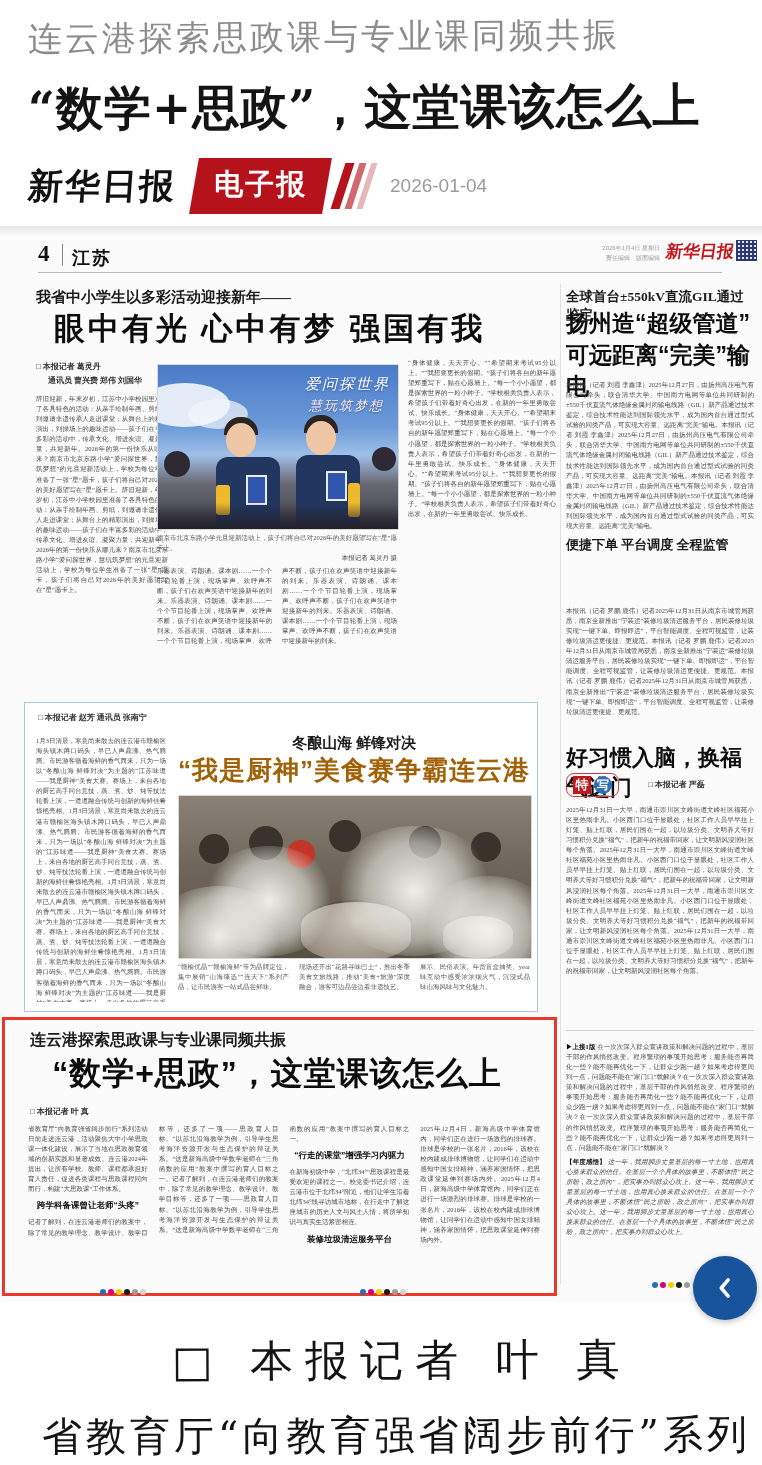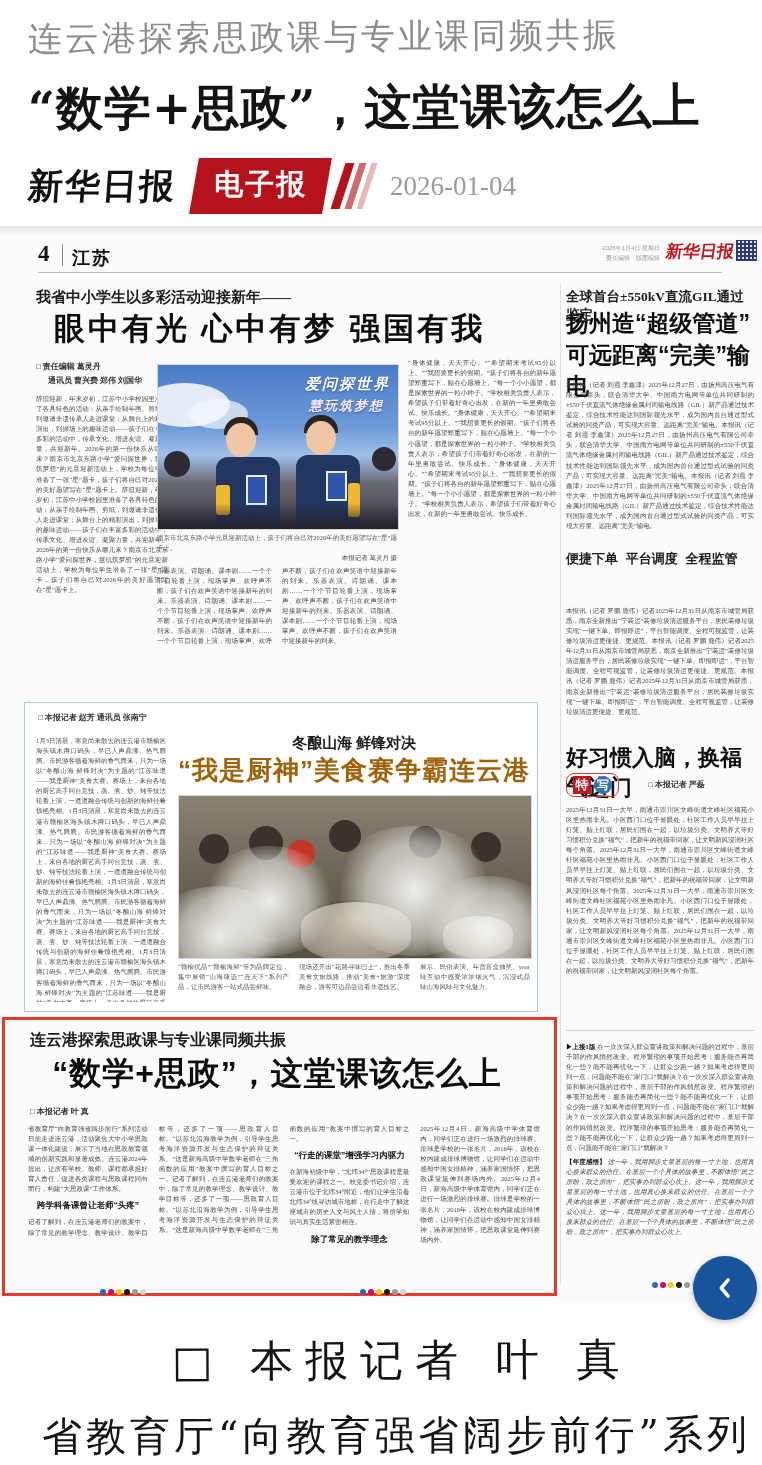--- a/index.html
+++ b/index.html
@@ -28,21 +28,21 @@
   .badge span{display:inline-block;transform:skewX(10deg);letter-spacing:2px;}
   .stripe{display:inline-block;width:9px;height:46px;transform:skewX(-18deg);margin-left:5px;}
   
   .regdots span{display:inline-block;width:6px;height:6px;border-radius:50%;margin-right:2px;}
   .d1{background:#2b6db4;}.d2{background:#d6006e;}.d3{background:#f0cf00;}
   .d4{background:#1a1a1a;}.d5{background:#9c9c9c;}.d6{background:#d4d4d4;}
   
   .photo1{background:linear-gradient(180deg,#4a7bc8 0%,#6d9bd9 38%,#9fc0e8 55%,#6a6a74 72%,#3d3d48 100%);
           border:1px solid #d8d8d8;overflow:hidden;}
   .cloud{position:absolute;background:#f2f6fb;border-radius:50%;opacity:.9;}
-  .ph-txt{position:absolute;color:#ffffff;font-weight:700;font-style:italic;
+  .ph-txt{position:absolute;color:#ffffff;font-weight:400;font-style:italic;
           text-shadow:0 1px 2px rgba(30,60,120,.6);letter-spacing:2px;}
   .kid-head{position:absolute;width:30px;height:34px;border-radius:50%;background:#f0c7a6;}
   .kid-hair{position:absolute;width:34px;height:18px;border-radius:16px 16px 0 0;background:#2b2420;}
   .kid-body{position:absolute;width:64px;height:70px;border-radius:12px 12px 0 0;background:#22375f;}
   .kid-card{position:absolute;width:17px;height:26px;background:#2f55ae;border:2px solid #e8edf5;}
   .photo2{background:linear-gradient(180deg,#8a8274 0%,#6e6659 45%,#55503f 100%);
           border:1px solid #d8d8d8;overflow:hidden;}
   .steam{position:absolute;border-radius:50%;
          background:radial-gradient(circle,rgba(245,245,242,.95) 0%,rgba(240,240,235,.55) 45%,rgba(240,240,235,0) 70%);}
   .pot{position:absolute;background:radial-gradient(ellipse at 50% 30%,#cdc6b8,#9b9284 70%,#6f675a);
@@ -81,21 +81,21 @@
   <div class="abs" style="left:28px;top:160px;height:52px;display:flex;align-items:center;">
     <span class="hand" style="font-size:35px;font-weight:bold;color:#111;transform:skewX(-4deg);letter-spacing:2px;">新华日报</span>
     <span class="badge" style="margin-left:18px;">
       <span>电子报</span>
     </span>
     <span style="display:inline-flex;margin-left:6px;">
       <span class="stripe" style="background:#b5121b;"></span>
       <span class="stripe" style="background:#d06a6f;width:7px;"></span>
       <span class="stripe" style="background:#e8b7ba;width:6px;"></span>
     </span>
-    <span style="margin-left:20px;font-size:27px;color:#9b9b9b;font-family:Liberation Serif, serif;">2026-01-04</span>
+    <span style="margin-left:20px;font-size:19px;color:#9b9b9b;font-family:Liberation Sans, sans-serif;">2026-01-04</span>
   </div>
 
   <div class="abs paper-bg"></div>
   <div class="abs paper-topband"></div>
 
   <div class="abs serifB" style="left:38px;top:241px;font-size:23px;color:#111;">4</div>
   <div class="abs" style="left:62px;top:244px;width:1px;height:22px;background:#888;"></div>
   <div class="abs serifB" style="left:72px;top:246px;font-size:18px;color:#111;letter-spacing:2px;">江苏</div>
 
   <div class="abs" style="left:560px;top:243px;width:100px;text-align:right;font-size:6px;color:#9a9a9a;line-height:1.7;">
@@ -103,21 +103,21 @@
     <div>责任编辑　版面编辑</div>
   </div>
   <div class="abs hand" style="left:666px;top:240px;font-size:17px;font-weight:bold;color:#c3161c;transform:skewX(-8deg);">新华日报</div>
   <div class="abs qr" style="left:736px;top:240px;"></div>
   <div class="abs rule" style="left:38px;top:272px;width:684px;height:1px;"></div>
   <div class="abs vrule" style="left:560px;top:284px;width:1px;height:1000px;"></div>
 
   <div class="abs kicker" style="left:36px;top:288px;font-size:15px;">我省中小学生以多彩活动迎接新年——</div>
   <div class="abs gothic" style="left:54px;top:308px;font-size:31px;color:#0d0d0d;letter-spacing:3px;">眼中有光 心中有梦 强国有我</div>
   <div class="abs" style="left:36px;top:360px;font-size:8px;font-weight:bold;color:#333;line-height:1.8;font-family:'Liberation Serif',serif;">
-    <div>□ 责任编辑 葛灵丹</div>
+    <div>□ 本报记者 葛灵丹</div>
     <div style="padding-left:12px;">通讯员 曹兴费 郑伟 刘国华</div>
   </div>
   <div class="abs tiny" style="left:36px;top:394px;width:132px;height:296px;">辞旧迎新，年末岁初，江苏中小学校园里准备了各具特色的活动：从亲手绘制年画、剪纸，到邀请非遗传承人走进课堂；从舞台上的精彩演出，到操场上的趣味运动——孩子们在丰富多彩的活动中，传承文化、增进友谊、凝聚力量，共迎新年。2026年的第一份快乐从哪儿来？南京市北京东路小学“爱问探世界，慧玩筑梦想”的元旦迎新活动上，学校为每位学生准备了一张“星”愿卡，孩子们将自己对2026年的美好愿望写在“星”愿卡上。辞旧迎新，年末岁初，江苏中小学校园里准备了各具特色的活动：从亲手绘制年画、剪纸，到邀请非遗传承人走进课堂；从舞台上的精彩演出，到操场上的趣味运动——孩子们在丰富多彩的活动中，传承文化、增进友谊、凝聚力量，共迎新年。2026年的第一份快乐从哪儿来？南京市北京东路小学“爱问探世界，慧玩筑梦想”的元旦迎新活动上，学校为每位学生准备了一张“星”愿卡，孩子们将自己对2026年的美好愿望写在“星”愿卡上。</div>
 
   <div class="abs photo1" style="left:157px;top:364px;width:240px;height:164px;">
     <div class="cloud" style="left:-18px;top:18px;width:90px;height:44px;"></div>
     <div class="cloud" style="left:30px;top:34px;width:60px;height:30px;opacity:.7;"></div>
     <div class="ph-txt" style="right:8px;top:10px;font-size:15px;">爱问探世界</div>
     <div class="ph-txt" style="right:14px;top:32px;font-size:13px;color:#ffe9ec;">慧玩筑梦想</div>
 
@@ -173,36 +173,36 @@
   <div class="abs redbox" style="left:2px;top:1017px;width:549px;height:273px;"></div>
   <div class="abs kicker" style="left:30px;top:1030px;font-size:16px;">连云港探索思政课与专业课同频共振</div>
   <div class="abs gothic" style="left:12px;top:1052px;width:530px;text-align:center;font-size:32px;color:#0d0d0d;letter-spacing:1px;">“数学+思政”，这堂课该怎么上</div>
   <div class="abs" style="left:30px;top:1106px;font-size:8px;font-weight:bold;color:#333;font-family:'Liberation Serif',serif;">□ 本报记者 叶 真</div>
   <div class="abs tiny cols4" style="left:28px;top:1124px;width:512px;height:154px;">
     <p>省教育厅“向教育强省阔步前行”系列活动日前走进连云港，活动聚焦大中小学思政课一体化建设，展示了当地在思政教育领域的创新实践和显著成效。连云港2024年提出，让所有学校、教师、课程都承担好育人责任，促进各类课程与思政课程同向而行，构建“大思政课”工作体系。</p>
     <div class="subhead">跨学科备课曾让老师“头疼”</div>
     <p>记者了解到，在连云港老师们的教案中，除了常见的教学理念、教学设计、教学目标等，还多了一项——思政育人目标。“以苏北沿海教学为例，引导学生思考海洋资源开发与生态保护的辩证关系。”这是新海高级中学数学老师在“三角函数的应用”教案中撰写的育人目标之一。记者了解到，在连云港老师们的教案中，除了常见的教学理念、教学设计、教学目标等，还多了一项——思政育人目标。“以苏北沿海教学为例，引导学生思考海洋资源开发与生态保护的辩证关系。”这是新海高级中学数学老师在“三角函数的应用”教案中撰写的育人目标之一。</p>
     <div class="subhead">“行走的课堂”增强学习内驱力</div>
     <p>在新海初级中学，“北纬34°”思政课程是最受欢迎的课程之一。校党委书记介绍，连云港市位于北纬34°附近，他们让学生沿着北纬34°线寻访城市地标，在行走中了解这座城市的历史人文与风土人情，将所学知识与真实生活紧密相连。</p>
-    <div class="subhead">除了常见的教学理念</div>
+    <div class="subhead">装修垃圾清运服务平台</div>
     <p>2025年12月4日，新海高级中学体育馆内，同学们正在进行一场激烈的排球赛。排球是学校的一张名片，2016年，该校在校内建成排球博物馆，让同学们在运动中感知中国女排精神，涵养家国情怀，把思政课堂延伸到赛场内外。2025年12月4日，新海高级中学体育馆内，同学们正在进行一场激烈的排球赛。排球是学校的一张名片，2016年，该校在校内建成排球博物馆，让同学们在运动中感知中国女排精神，涵养家国情怀，把思政课堂延伸到赛场内外。</p>
   </div>
   <div class="abs regdots" style="left:100px;top:1281px;">
     <span class="d1"></span><span class="d2"></span><span class="d3"></span><span class="d4"></span><span class="d5"></span><span class="d6"></span>
   </div>
   <div class="abs regdots" style="left:360px;top:1281px;">
     <span class="d1"></span><span class="d2"></span><span class="d3"></span><span class="d4"></span><span class="d5"></span><span class="d6"></span>
   </div>
 
   <div class="abs kicker" style="left:566px;top:288px;width:190px;font-size:13.5px;">全球首台±550kV直流GIL通过鉴定</div>
   <div class="abs gothic" style="left:566px;top:308px;font-size:23px;color:#0d0d0d;text-align:center;">扬州造“超级管道”</div>
   <div class="abs gothic" style="left:566px;top:340px;font-size:23px;color:#0d0d0d;">可远距离“完美”输电</div>
   <div class="abs tiny" style="left:566px;top:380px;width:188px;height:172px;">本报讯（记者 刘霞 李鑫津）2025年12月27日，由扬州高压电气有限公司牵头，联合清华大学、中国南方电网等单位共同研制的±550千伏直流气体绝缘金属封闭输电线路（GIL）新产品通过技术鉴定，综合技术性能达到国际领先水平，成为国内首台通过型式试验的同类产品，可实现大容量、远距离“完美”输电。本报讯（记者 刘霞 李鑫津）2025年12月27日，由扬州高压电气有限公司牵头，联合清华大学、中国南方电网等单位共同研制的±550千伏直流气体绝缘金属封闭输电线路（GIL）新产品通过技术鉴定，综合技术性能达到国际领先水平，成为国内首台通过型式试验的同类产品，可实现大容量、远距离“完美”输电。本报讯（记者 刘霞 李鑫津）2025年12月27日，由扬州高压电气有限公司牵头，联合清华大学、中国南方电网等单位共同研制的±550千伏直流气体绝缘金属封闭输电线路（GIL）新产品通过技术鉴定，综合技术性能达到国际领先水平，成为国内首台通过型式试验的同类产品，可实现大容量、远距离“完美”输电。</div>
 
-  <div class="abs kicker" style="left:566px;top:550px;width:190px;font-size:13px;font-family:Liberation Mono, monospace;">便捷下单 平台调度 全程监管</div>
+  <div class="abs kicker" style="left:566px;top:536px;width:190px;font-size:13px;">便捷下单 平台调度 全程监管</div>
   <div class="abs tiny" style="left:566px;top:606px;width:188px;height:130px;">本报讯（记者 罗鹏 鹿伟）记者2025年12月31日从南京市城管局获悉，南京全新推出“宁装运”装修垃圾清运服务平台，居民装修垃圾实现“一键下单、即报即运”，平台智能调度、全程可视监管，让装修垃圾清运更便捷、更规范。本报讯（记者 罗鹏 鹿伟）记者2025年12月31日从南京市城管局获悉，南京全新推出“宁装运”装修垃圾清运服务平台，居民装修垃圾实现“一键下单、即报即运”，平台智能调度、全程可视监管，让装修垃圾清运更便捷、更规范。本报讯（记者 罗鹏 鹿伟）记者2025年12月31日从南京市城管局获悉，南京全新推出“宁装运”装修垃圾清运服务平台，居民装修垃圾实现“一键下单、即报即运”，平台智能调度、全程可视监管，让装修垃圾清运更便捷、更规范。</div>
 
   <div class="abs gothic" style="left:566px;top:743px;font-size:22px;color:#0d0d0d;">好习惯入脑，换福气进门</div>
   <div class="abs tw-frame" style="left:566px;top:773px;">
     <span class="tw-sq">特</span>
     <span class="tw-ci">写</span>
   </div>
   <div class="abs" style="left:648px;top:779px;font-size:8px;font-weight:bold;color:#333;font-family:'Liberation Serif',serif;">□ 本报记者 严磊</div>
   <div class="abs tiny" style="left:566px;top:805px;width:188px;height:204px;">2025年12月31日一大早，南通市崇川区文峰街道文峰社区福苑小区里热闹非凡。小区西门口位于显眼处，社区工作人员早早挂上灯笼、贴上红联，居民们围在一起，以垃圾分类、文明养犬等好习惯积分兑换“福气”，把新年的祝福带回家，让文明新风浸润社区每个角落。2025年12月31日一大早，南通市崇川区文峰街道文峰社区福苑小区里热闹非凡。小区西门口位于显眼处，社区工作人员早早挂上灯笼、贴上红联，居民们围在一起，以垃圾分类、文明养犬等好习惯积分兑换“福气”，把新年的祝福带回家，让文明新风浸润社区每个角落。2025年12月31日一大早，南通市崇川区文峰街道文峰社区福苑小区里热闹非凡。小区西门口位于显眼处，社区工作人员早早挂上灯笼、贴上红联，居民们围在一起，以垃圾分类、文明养犬等好习惯积分兑换“福气”，把新年的祝福带回家，让文明新风浸润社区每个角落。2025年12月31日一大早，南通市崇川区文峰街道文峰社区福苑小区里热闹非凡。小区西门口位于显眼处，社区工作人员早早挂上灯笼、贴上红联，居民们围在一起，以垃圾分类、文明养犬等好习惯积分兑换“福气”，把新年的祝福带回家，让文明新风浸润社区每个角落。</div>
 

